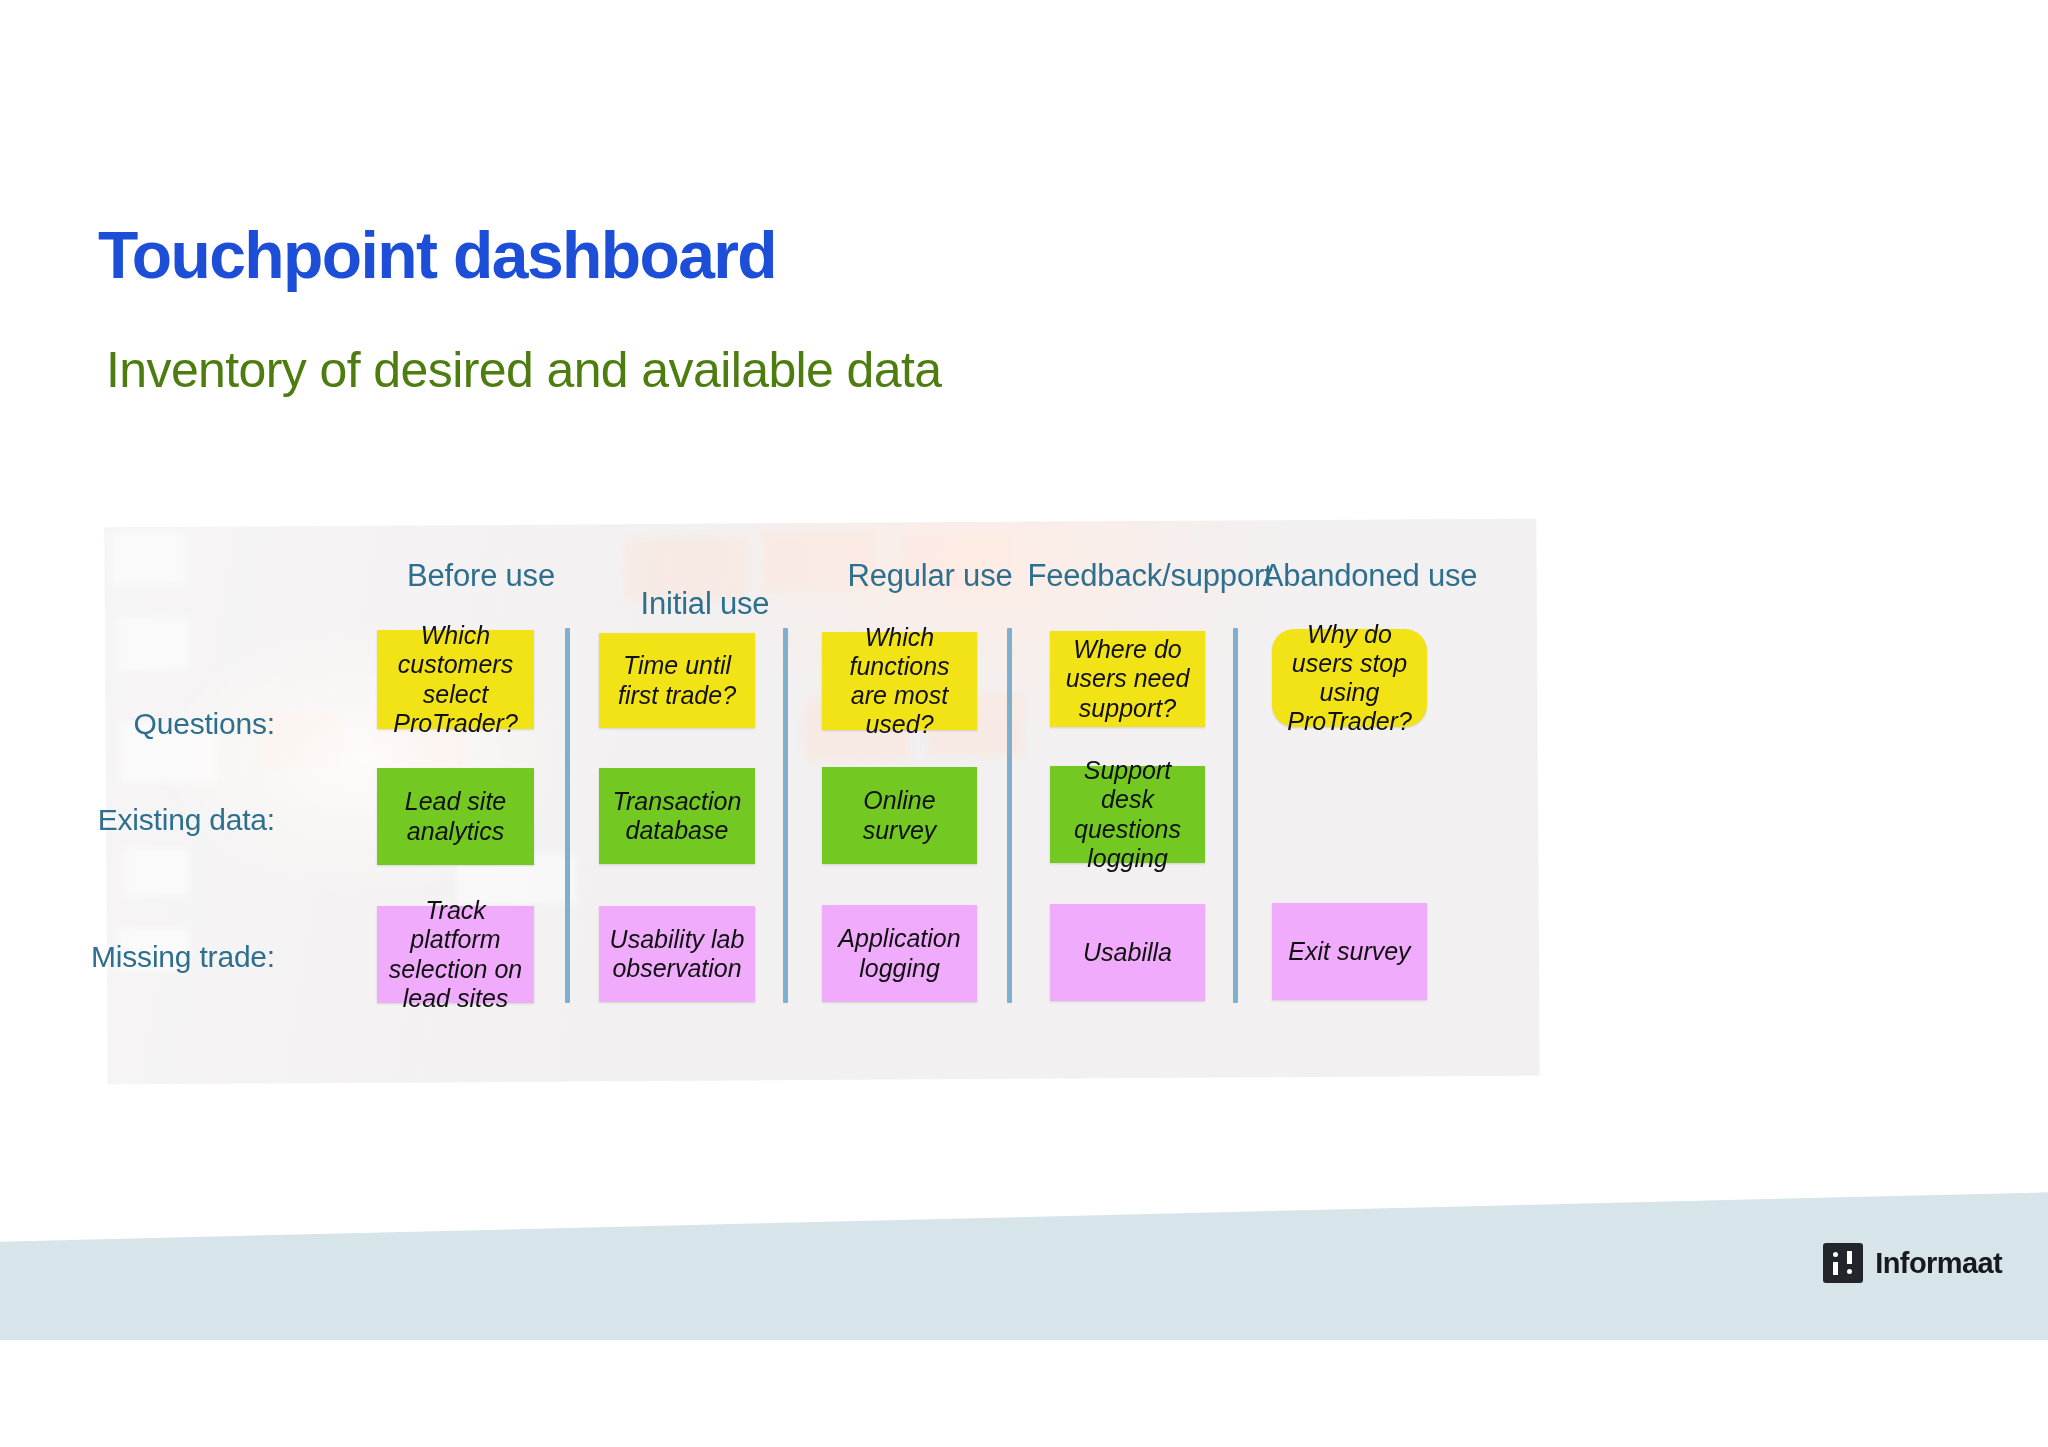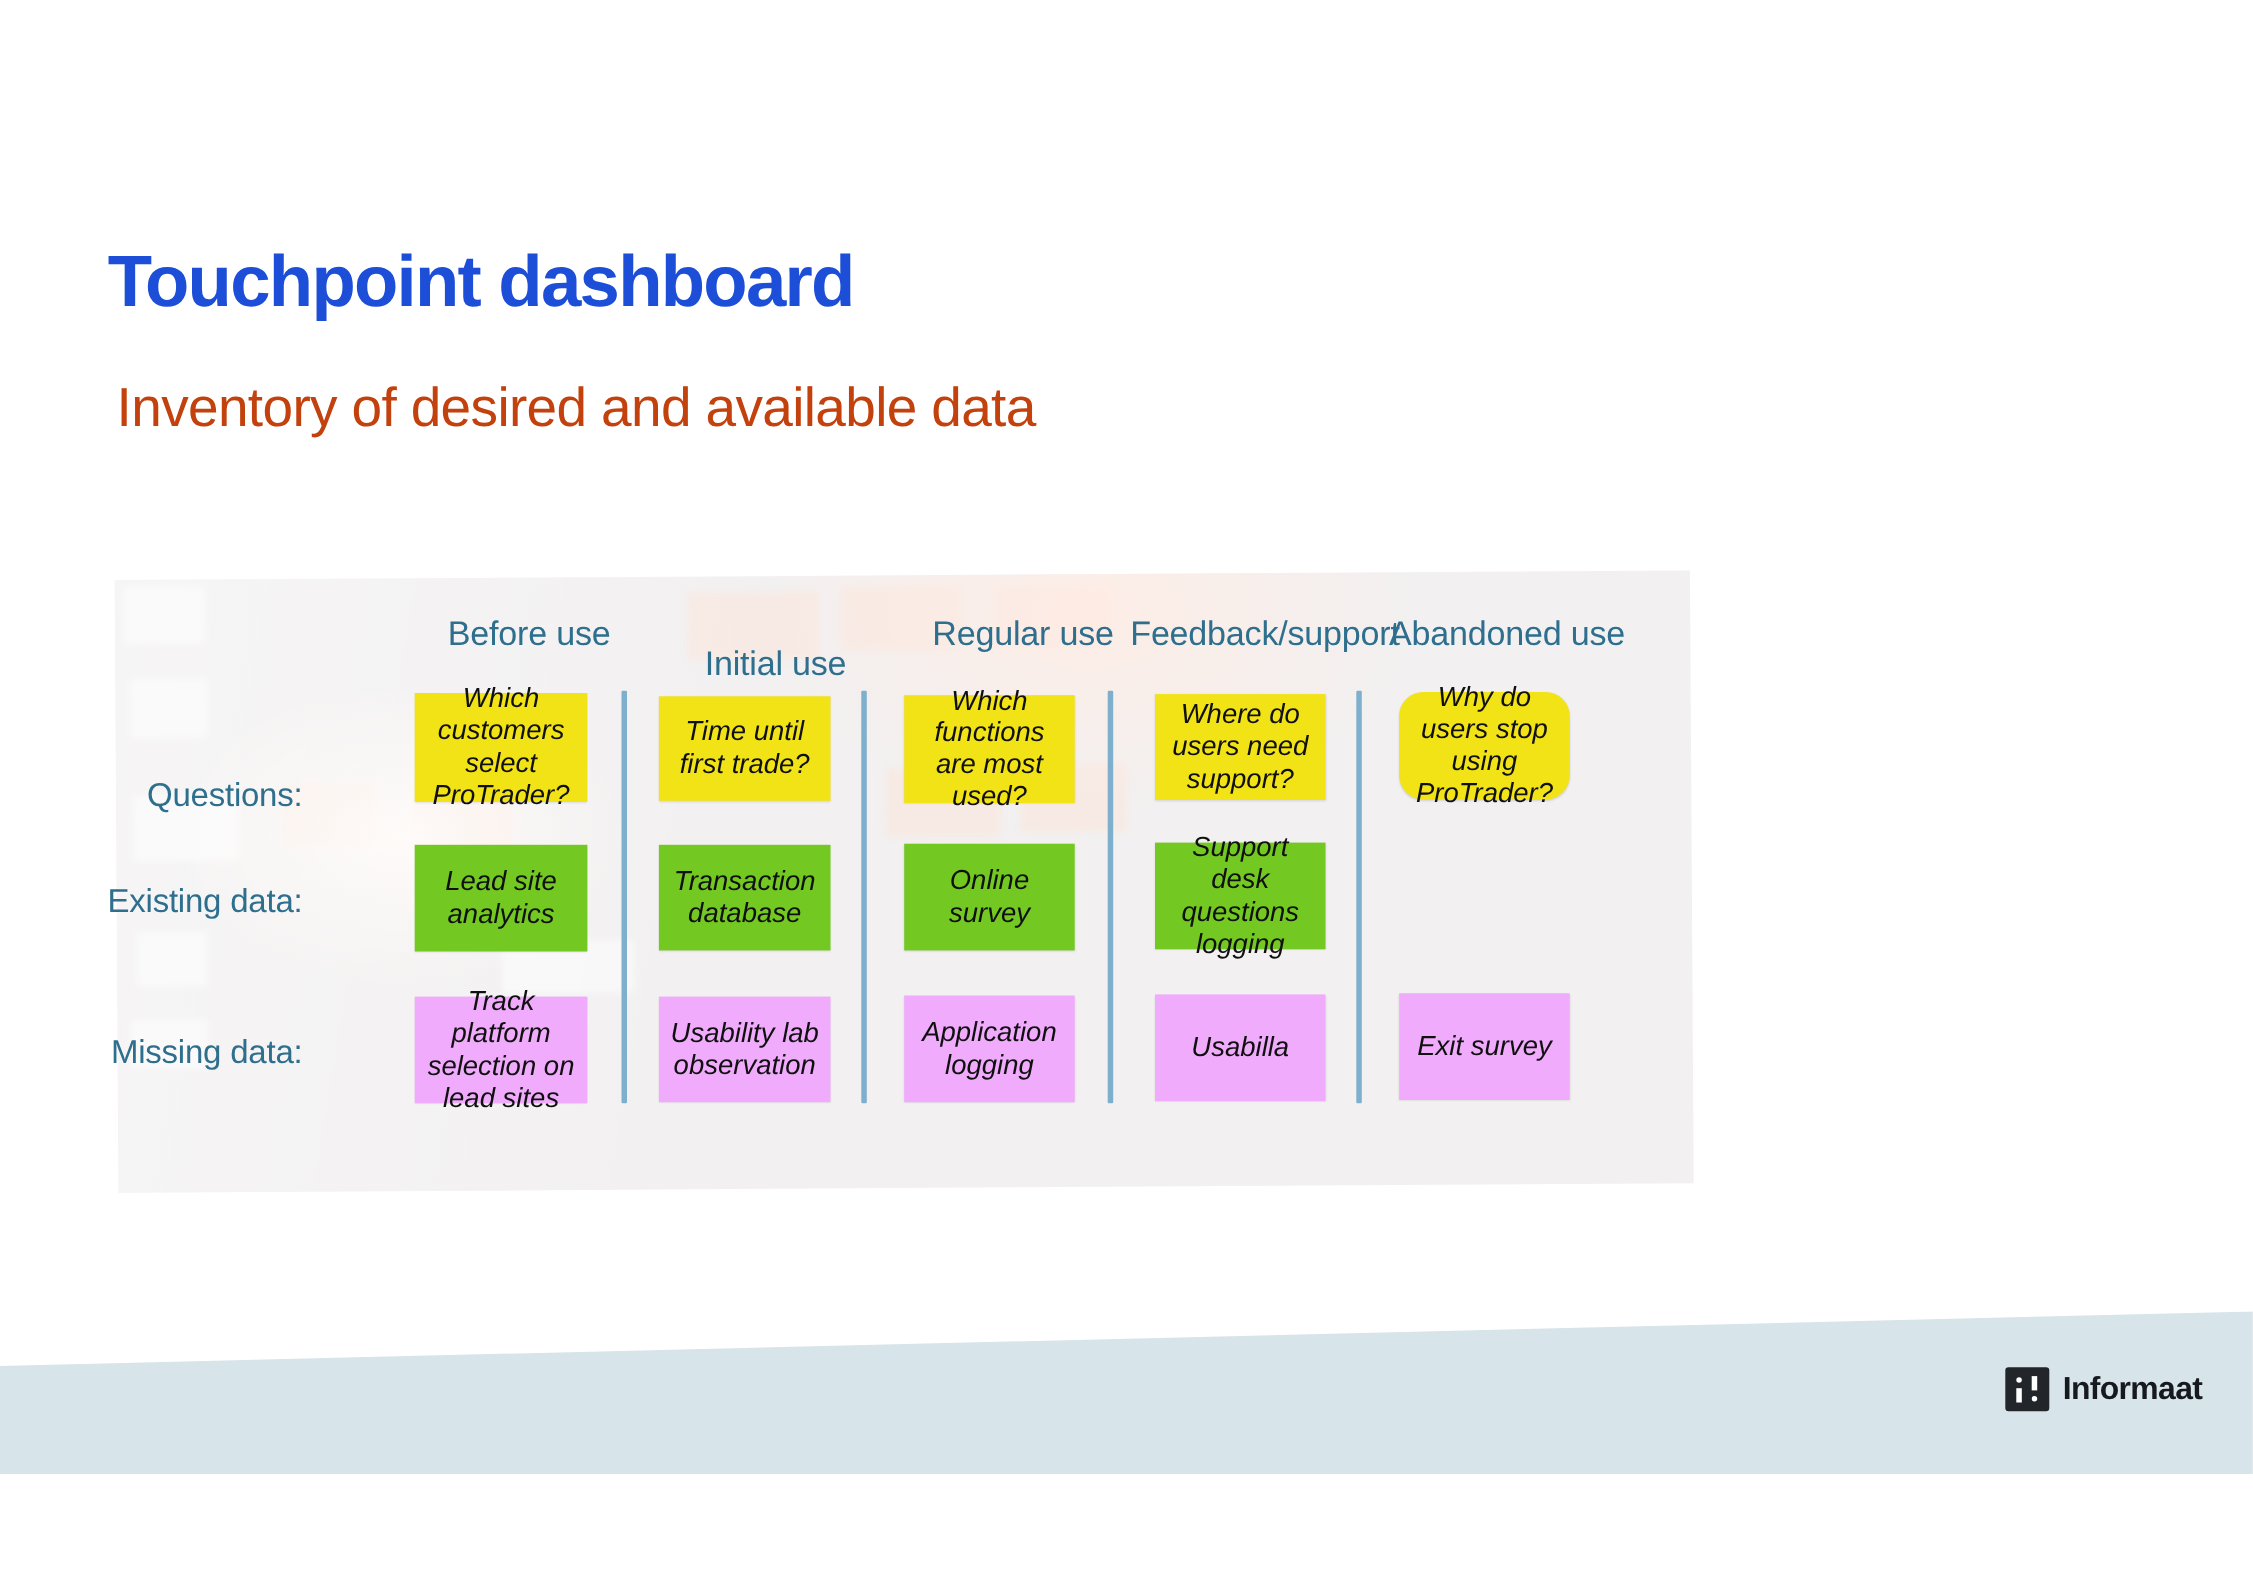--- a/index.html
+++ b/index.html
@@ -28,21 +28,21 @@
     line-height: 1;
     white-space: nowrap;
   }
   #slide-subtitle {
     position: absolute;
     left: 106px;
     top: 345px;
     font-size: 50px;
     font-weight: 400;
     letter-spacing: -0.6px;
-    color: #c2410c;
+    color: #4d7c0f;
     line-height: 1;
     white-space: nowrap;
   }
 
   
   #board {
     position: absolute;
     left: 106px;
     top: 523px;
     width: 1432px;
@@ -188,21 +188,21 @@
 </div>
 
 <div class="col-header" style="left:346px;  width:270px;">Before use</div>
 <div class="col-header" style="left:570px;  width:270px;margin-top:28px;">Initial use</div>
 <div class="col-header" style="left:790px;  width:280px;">Regular use</div>
 <div class="col-header" style="left:1000px; width:300px;">Feedback/support</div>
 <div class="col-header" style="left:1210px; width:320px;">Abandoned use</div>
 
 <div class="row-label" id="row-label-questions">Questions:</div>
 <div class="row-label" id="row-label-existing-data">Existing data:</div>
-<div class="row-label" id="row-label-missing-data">Missing data:</div>
+<div class="row-label" id="row-label-missing-data">Missing trade:</div>
 
 <div class="divider" style="left:565px;"></div>
 <div class="divider" style="left:783px;"></div>
 <div class="divider" style="left:1007px;"></div>
 <div class="divider" style="left:1233px;"></div>
 
 <div class="card yellow" style="left:377px;  top:630px; width:157px; height:99px;">Which customers select ProTrader?</div>
 <div class="card yellow" style="left:599px;  top:633px; width:156px; height:95px;">Time until first trade?</div>
 <div class="card yellow" style="left:822px;  top:632px; width:155px; height:98px;">Which functions are most used?</div>
 <div class="card yellow" style="left:1050px; top:631px; width:155px; height:96px;">Where do users need support?</div>

